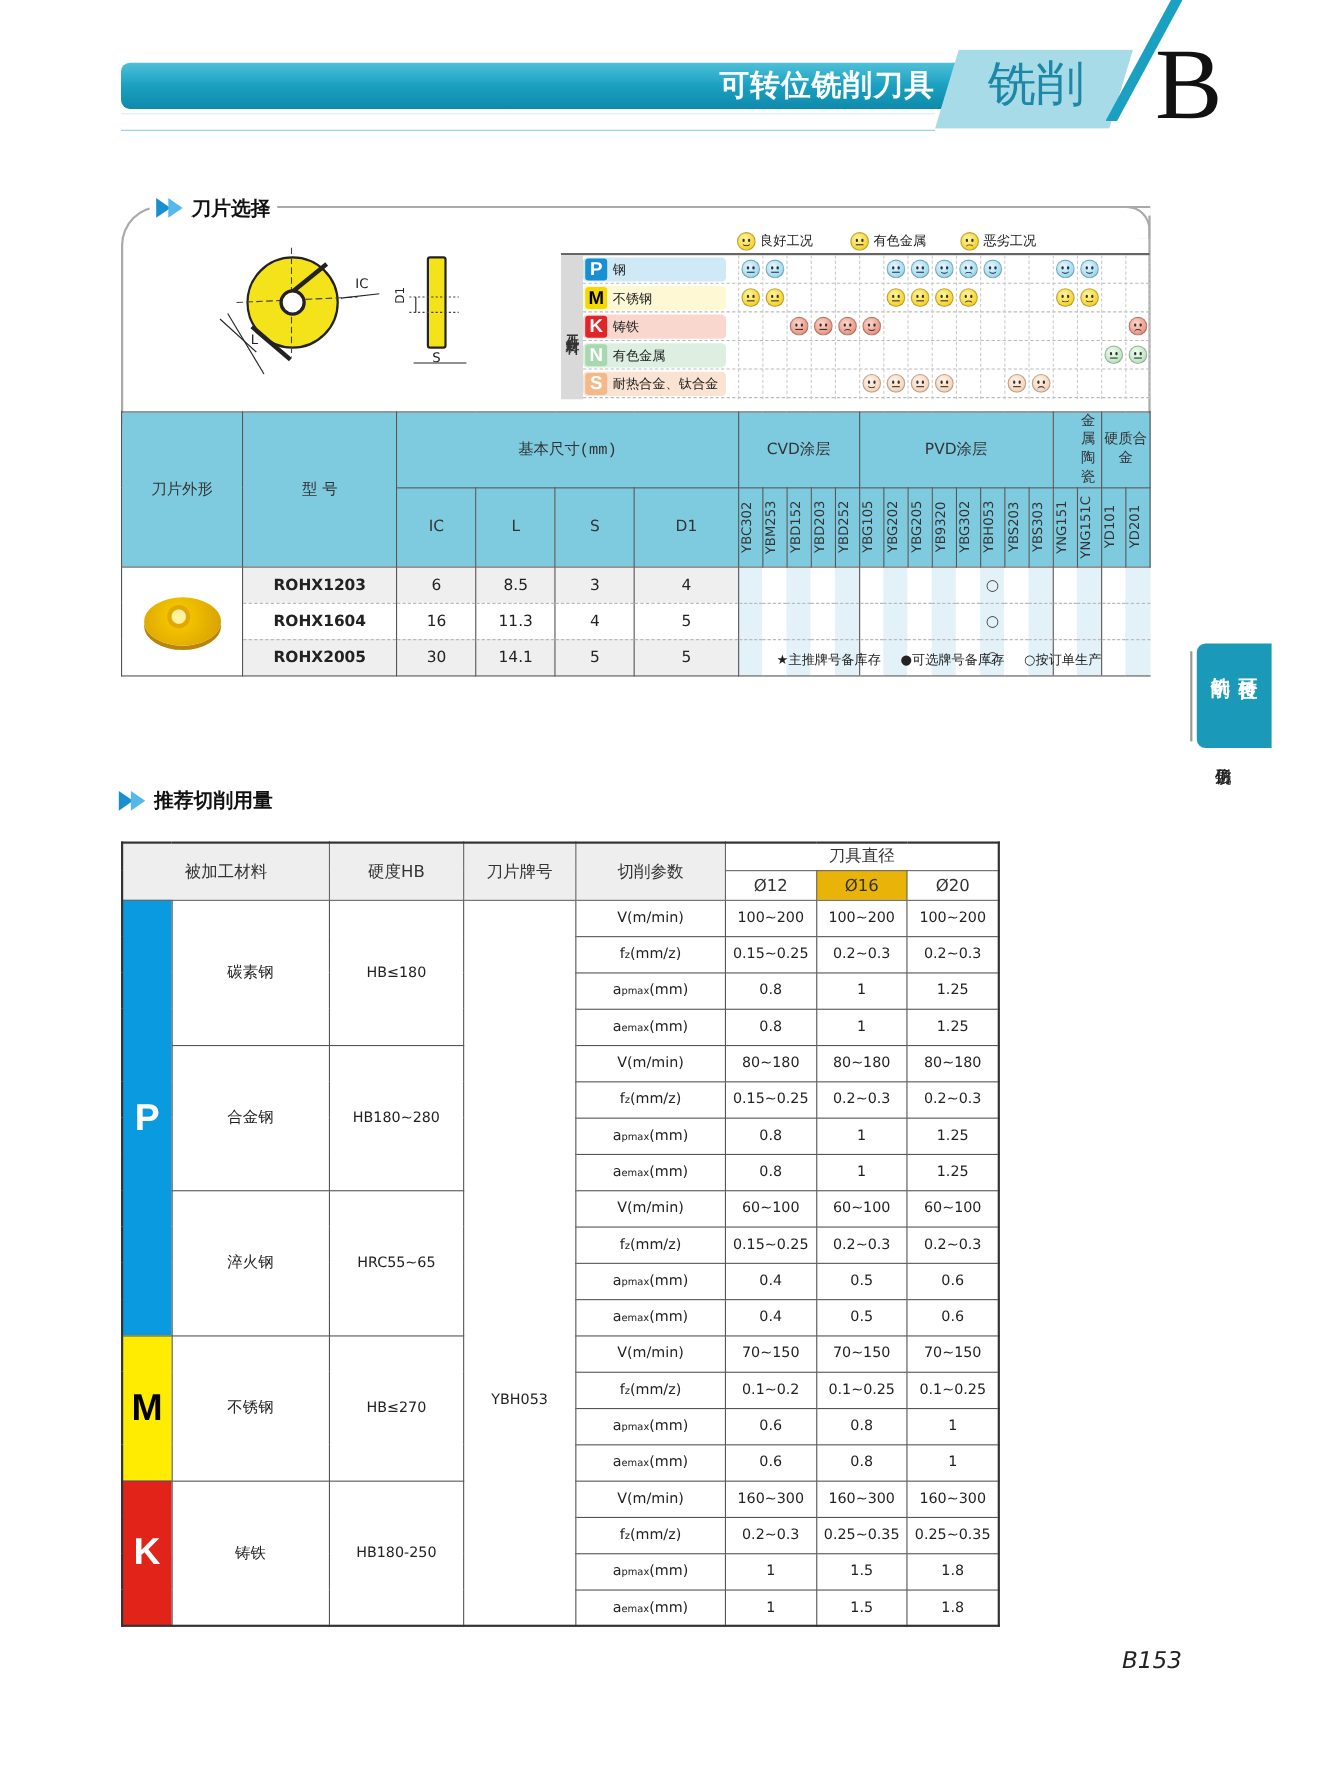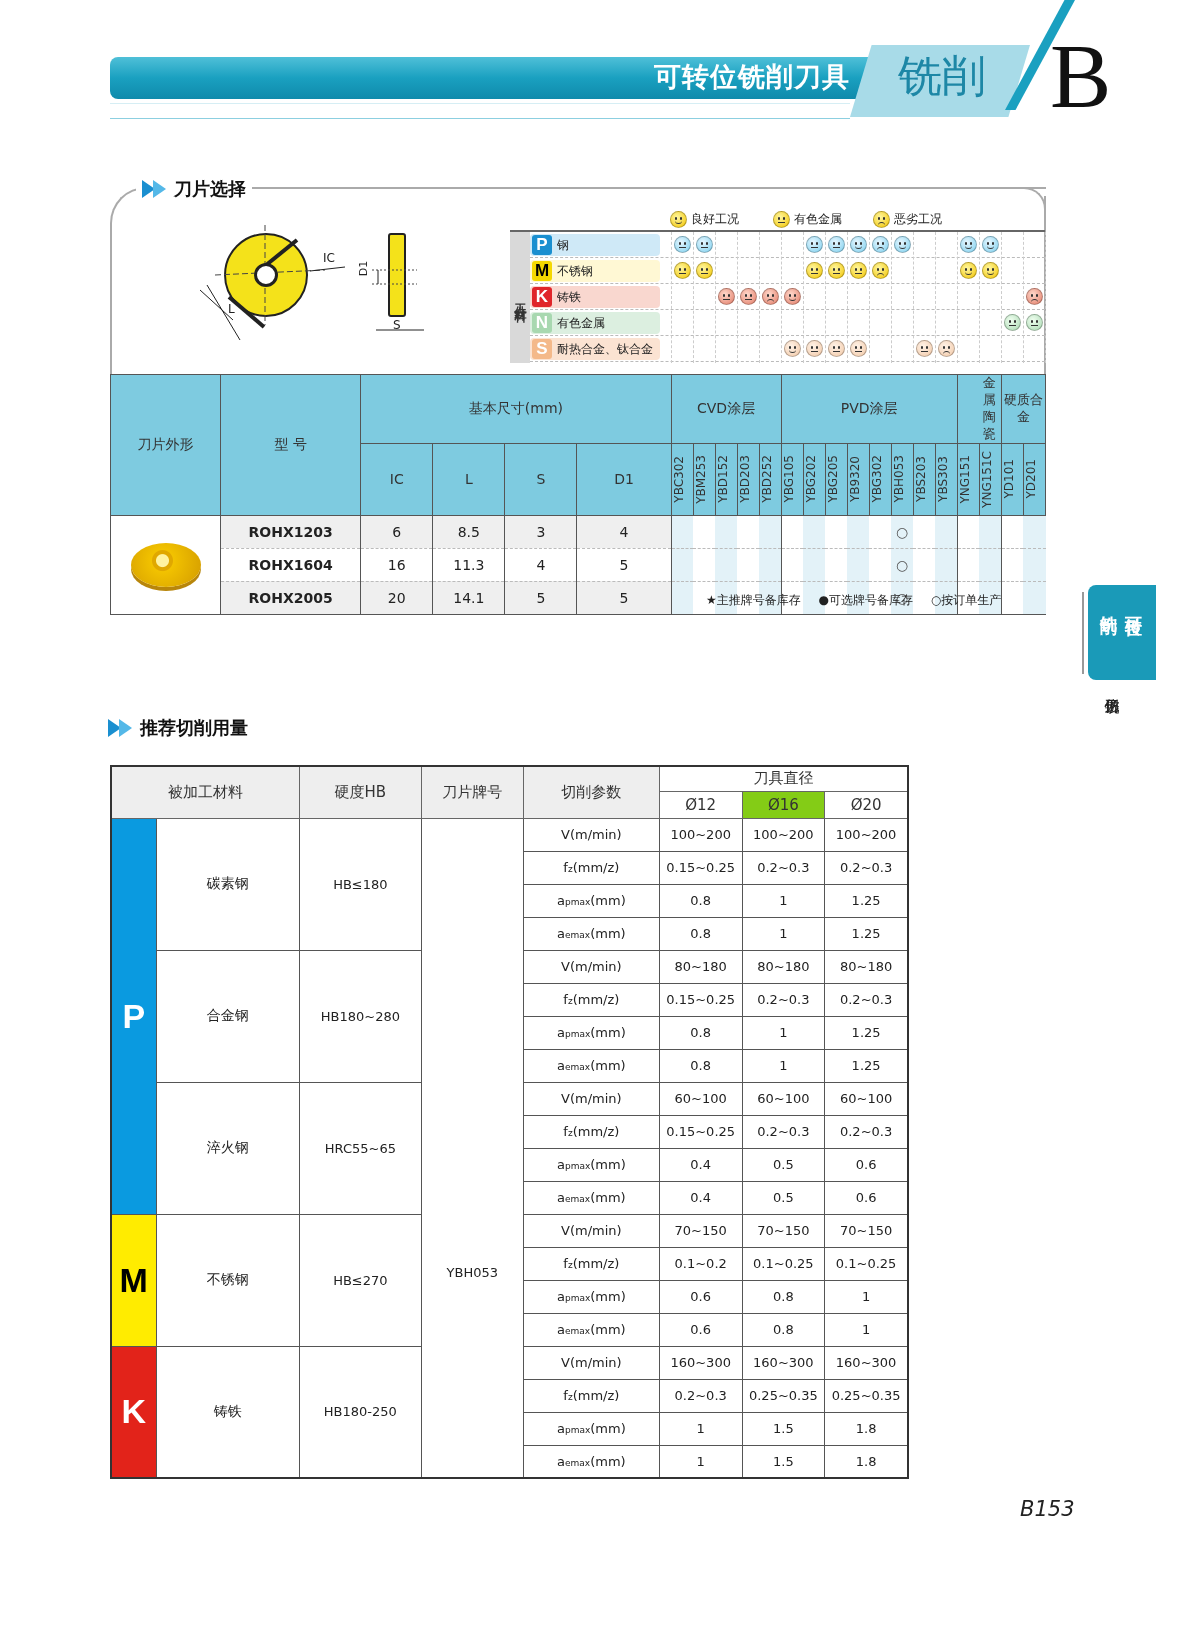--- a/index.html
+++ b/index.html
@@ -201,21 +201,21 @@
       <span class="face cell-face f-peach" style="left: 386px; top: 4px;"></span>
       <span class="face cell-face f-peach bad" style="left: 408px; top: 4px;"></span>
     </div>
   </div>
 
 <table class="t1">
   <thead>
     <tr>
       <th rowspan="2" style="width:110px;">刀片外形</th>
       <th rowspan="2" style="width:140px;">型 号</th>
-      <th colspan="4" style="height:42px;">基本尺寸(mm)</th>
+      <th colspan="4" style="height:42px;font-family:Liberation Mono, monospace;">基本尺寸(mm)</th>
       <th colspan="5">CVD涂层</th>
       <th colspan="8">PVD涂层</th>
       <th colspan="2" style="font-size:13px; line-height:1.3;padding-left:20px;">金属陶瓷</th>
       <th colspan="2" style="font-size:13px; line-height:1.3;">硬质合金</th>
     </tr>
     <tr id="grade-head">
       <th style="width:72px; height:72px;">IC</th>
       <th style="width:72px;">L</th>
       <th style="width:72px;">S</th>
       <th style="width:94px;">D1</th>
@@ -319,21 +319,21 @@
         <td class="gcell alt" style="border-left: none; border-right: none; color: rgb(85, 85, 85);">○</td>
         <td class="gcell" style="border-left: none; border-right: none; color: rgb(85, 85, 85);"></td>
         <td class="gcell alt" style="border-left: none; border-right: none; color: rgb(85, 85, 85);"></td>
         <td class="gcell" style="border-left: 1px solid rgb(85, 85, 85); border-right: none; color: rgb(85, 85, 85);"></td>
         <td class="gcell alt" style="border-left: none; border-right: none; color: rgb(85, 85, 85);"></td>
         <td class="gcell" style="border-left: 1px solid rgb(85, 85, 85); border-right: none; color: rgb(85, 85, 85);"></td>
         <td class="gcell alt" style="border-left: none; border-right: none; color: rgb(85, 85, 85);"></td>
       </tr>
       <tr>
         <td class="model shaded" style="border-bottom: 1px solid rgb(85, 85, 85);">ROHX2005</td>
-        <td class="shaded" style="border-bottom: 1px solid rgb(85, 85, 85);">20</td>
+        <td class="shaded" style="border-bottom: 1px solid rgb(85, 85, 85);">30</td>
         <td class="shaded" style="border-bottom: 1px solid rgb(85, 85, 85);">14.1</td>
         <td class="shaded" style="border-bottom: 1px solid rgb(85, 85, 85);">5</td>
         <td class="shaded" style="border-bottom: 1px solid rgb(85, 85, 85);">5</td>
         <td class="gcell alt" style="border-left: none; border-right: none; border-bottom: 1px solid rgb(85, 85, 85); color: rgb(85, 85, 85);"></td>
         <td class="gcell" style="border-left: none; border-right: none; border-bottom: 1px solid rgb(85, 85, 85); color: rgb(85, 85, 85);"></td>
         <td class="gcell alt" style="border-left: none; border-right: none; border-bottom: 1px solid rgb(85, 85, 85); color: rgb(85, 85, 85);"></td>
         <td class="gcell" style="border-left: none; border-right: none; border-bottom: 1px solid rgb(85, 85, 85); color: rgb(85, 85, 85);"></td>
         <td class="gcell alt" style="border-left: none; border-right: none; border-bottom: 1px solid rgb(85, 85, 85); color: rgb(85, 85, 85);"></td>
         <td class="gcell" style="border-left: 1px solid rgb(85, 85, 85); border-right: none; border-bottom: 1px solid rgb(85, 85, 85); color: rgb(85, 85, 85);"></td>
         <td class="gcell alt" style="border-left: none; border-right: none; border-bottom: 1px solid rgb(85, 85, 85); color: rgb(85, 85, 85);"></td>
@@ -367,21 +367,21 @@
   <thead>
     <tr>
       <th colspan="2" rowspan="2" style="width:166px; height:52px;">被加工材料</th>
       <th rowspan="2" style="width:122px;">硬度HB</th>
       <th rowspan="2" style="width:102px;">刀片牌号</th>
       <th rowspan="2" style="width:136px;">切削参数</th>
       <th colspan="3" style="height:25px; background:#fff;font-family:Liberation Serif, serif;">刀具直径</th>
     </tr>
     <tr>
       <th style="background:#fff; height:27px;">Ø12</th>
-      <th style="background:#84cc16;">Ø16</th>
+      <th style="background:#eab308;">Ø16</th>
       <th style="background:#fff;">Ø20</th>
     </tr>
   </thead>
   <tbody id="cut-body">
       <tr>
         <td rowspan="12" class="iso" style="background: rgb(10, 154, 224); color: rgb(255, 255, 255);">P</td>
         <td rowspan="4" class="matname">碳素钢</td>
         <td rowspan="4">HB≤180</td>
         <td rowspan="20" style="padding-top: 250px;">YBH053</td>
         <td><span>V</span><span class="sub"></span><span>(m/min)</span></td>

